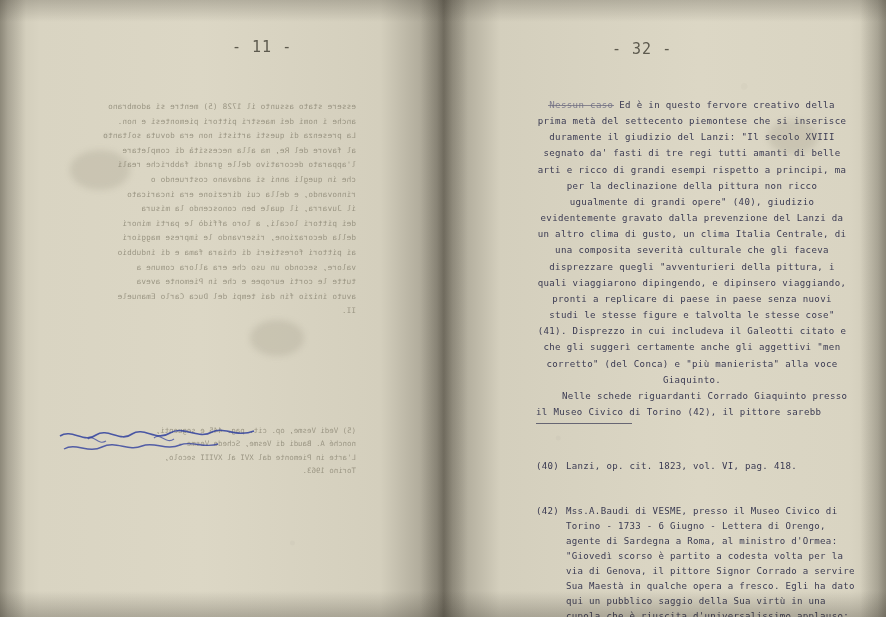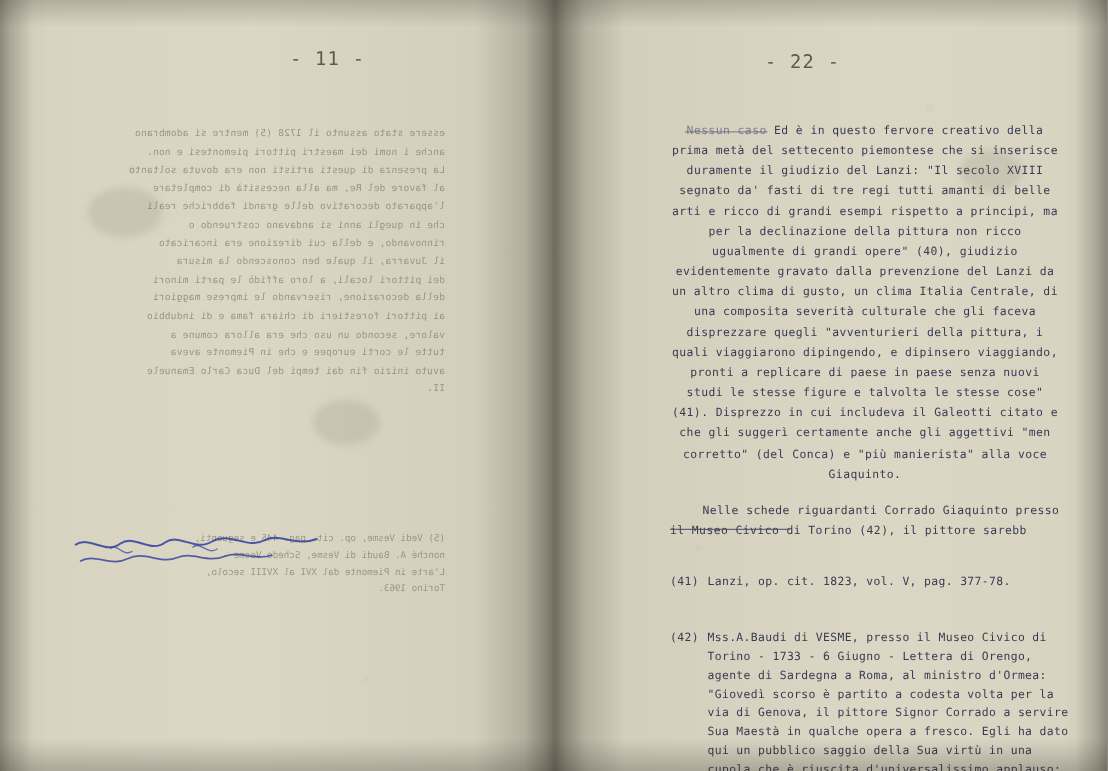--- a/index.html
+++ b/index.html
@@ -158,21 +158,21 @@
   }
   .strikeover::after {
     content: "";
     position: absolute;
     left: -1px; right: -1px; top: 48%;
     border-top: 1px solid #5b5a72;
     opacity: 0.75;
   }
   .second-para {
     left: 68px;
-    top: 401px;
+    top: 388px;
     width: 312px;
   }
   .notes-rule {
     position: absolute;
     left: 68px;
     top: 423px;
     width: 96px;
     border-top: 1px solid #4a4a60;
     opacity: 0.8;
   }
@@ -232,32 +232,32 @@
       <path d="M6 25 C18 18, 30 30, 44 23 C58 16, 70 28, 84 22 C96 17, 108 27, 122 21 C134 16, 146 25, 160 20" fill="none" stroke="#2f3f9e" stroke-width="1.4" opacity="0.8"></path>
       <path d="M30 15 C36 10, 40 22, 48 17" fill="none" stroke="#2f3f9e" stroke-width="1.1" opacity="0.7"></path>
       <path d="M96 14 C102 8, 108 21, 116 15" fill="none" stroke="#2f3f9e" stroke-width="1.1" opacity="0.7"></path>
     </svg>
 
     <div class="blot" style="left:70px; top:150px; width:60px; height:40px;"></div>
     <div class="blot" style="left:250px; top:320px; width:54px; height:36px;"></div>
   </div>
 
   <div class="page-right">
-    <div class="folio folio-right" style="left:144px; top:40px;">- 22 -</div>
+    <div class="folio folio-right" style="left:144px; top:40px;">- 32 -</div>
 
     <div class="typed body-block"><span class="strikeover">Nessun caso</span> <span>Ed è in questo fervore creativo della prima metà del settecento piemontese che si inserisce duramente il giudizio del Lanzi: "Il secolo XVIII segnato da' fasti di tre regi tutti amanti di belle arti e ricco di grandi esempi rispetto a principi, ma per la declinazione della pittura non ricco ugualmente di grandi opere" (40), giudizio evidentemente gravato dalla prevenzione del Lanzi da un altro clima di gusto, un clima Italia Centrale, di una composita severità culturale che gli faceva disprezzare quegli "avventurieri della pittura, i quali viaggiarono dipingendo, e dipinsero viaggiando, pronti a replicare di paese in paese senza nuovi studi le stesse figure e talvolta le stesse cose" (41). Disprezzo in cui includeva il Galeotti citato e che gli suggerì certamente anche gli aggettivi "men corretto" (del Conca) e "più manierista" alla voce Giaquinto.</span></div>
 
     <div class="typed second-para"><span class="para-indent"></span><span>Nelle schede riguardanti Corrado Giaquinto presso il Museo Civico di Torino (42), il pittore sarebb</span></div>
 
     <div class="notes-rule"></div>
 
     <div class="footnotes">
       <div class="fn-row">
-        <span class="fn-num">(41)</span>
-        <span class="fn-text">Lanzi, op. cit. 1823, vol. V, pag. 377-78.</span>
+        <span class="fn-num">(40)</span>
+        <span class="fn-text">Lanzi, op. cit. 1823, vol. VI, pag. 418.</span>
       </div>
       <div class="fn-row">
         <span class="fn-num">(42)</span>
         <span class="fn-text">Mss.A.Baudi di VESME, presso il Museo Civico di Torino - 1733 - 6 Giugno - Lettera di Orengo, agente di Sardegna a Roma, al ministro d'Ormea: "Giovedì scorso è partito a codesta volta per la via di Genova, il pittore Signor Corrado a servire Sua Maestà in qualche opera a fresco. Egli ha dato qui un pubblico saggio della Sua virtù in una cupola che è riuscita d'universalissimo applauso; onde son certo che incontrerò tutto il gradimento del Regio servizio</span>
       </div>
     </div>
 
     <div class="blot" style="left:300px; top:120px; width:50px; height:34px;"></div>
   </div>
 

